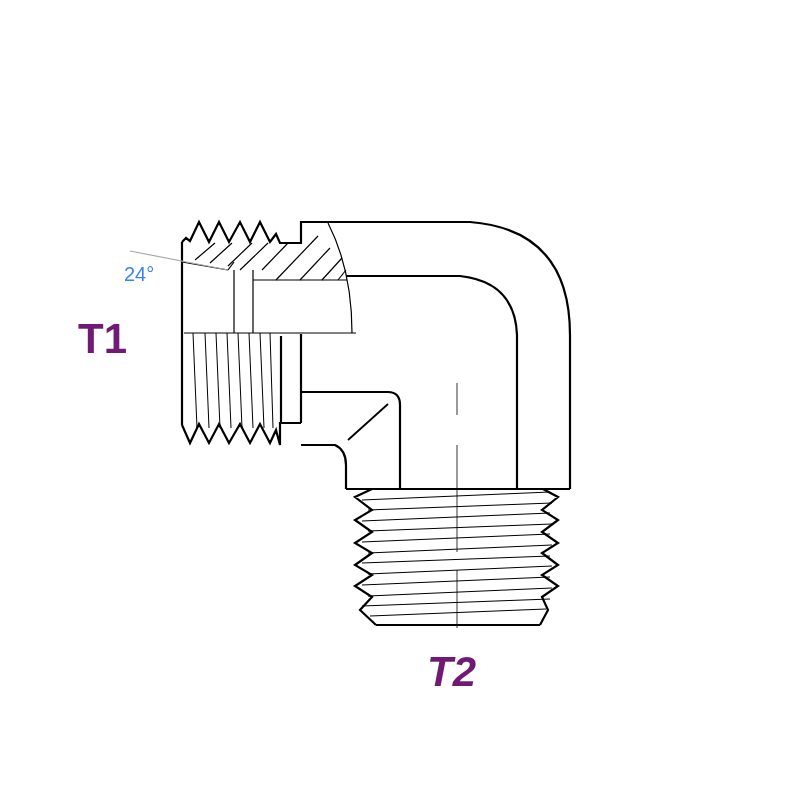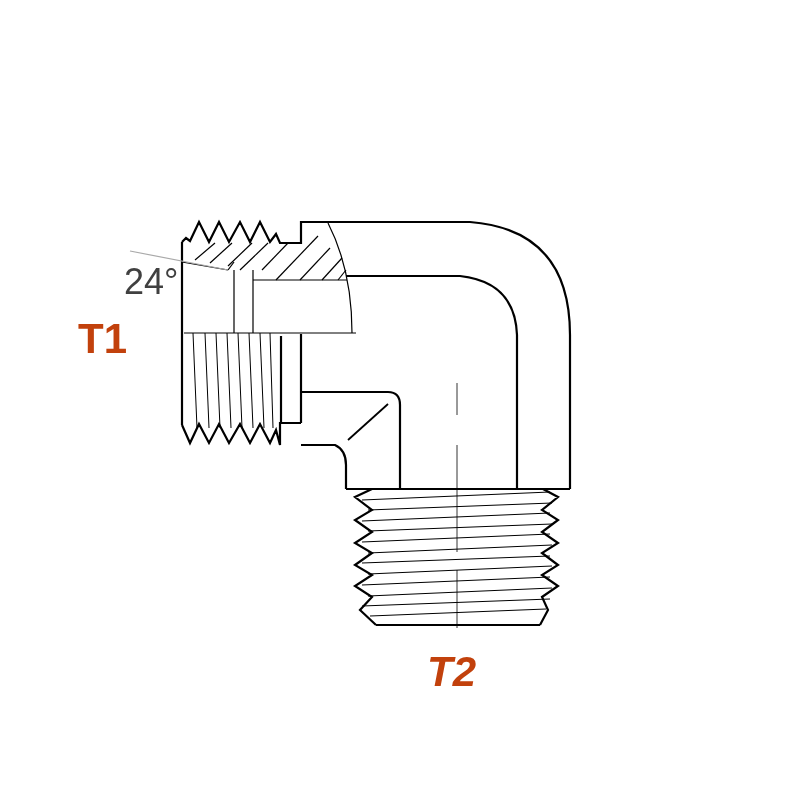--- a/index.html
+++ b/index.html
@@ -1,19 +1,19 @@
 <!DOCTYPE html>
 <html><head>
 <meta charset="utf-8">
 <style>
   html, body { margin:0; padding:0; background:#ffffff; }
   body { width:800px; height:800px; position:relative; overflow:hidden; font-family:"Liberation Sans", sans-serif; }
   svg { position:absolute; left:0; top:0; }
-  .lbl { position:absolute; font-family:"Liberation Sans", sans-serif; font-weight:bold; font-size:42px; color:#c2410c; line-height:1; }
-  .angle { position:absolute; font-family:"Liberation Sans", sans-serif; font-size:36px; color:#404040; line-height:1; }
+  .lbl { position:absolute; font-family:"Liberation Sans", sans-serif; font-weight:bold; font-size:42px; color:#701a75; line-height:1; }
+  .angle { position:absolute; font-family:"Liberation Sans", sans-serif; font-size:20px; color:#3b82f6; line-height:1; }
 </style>
 </head>
 <body>
 
 <svg width="800" height="800" viewBox="0 0 800 800" xmlns="http://www.w3.org/2000/svg">
 
   <g fill="none" stroke="#000" stroke-width="2.2" stroke-linejoin="miter">
 
     <polyline points="182,242 186,238 190,241 199,222 209,242 219,222 229,242 240,222 250,242 260,222 270,242 276,234 280,243 301,243 301,222 358,222"></polyline>
 

